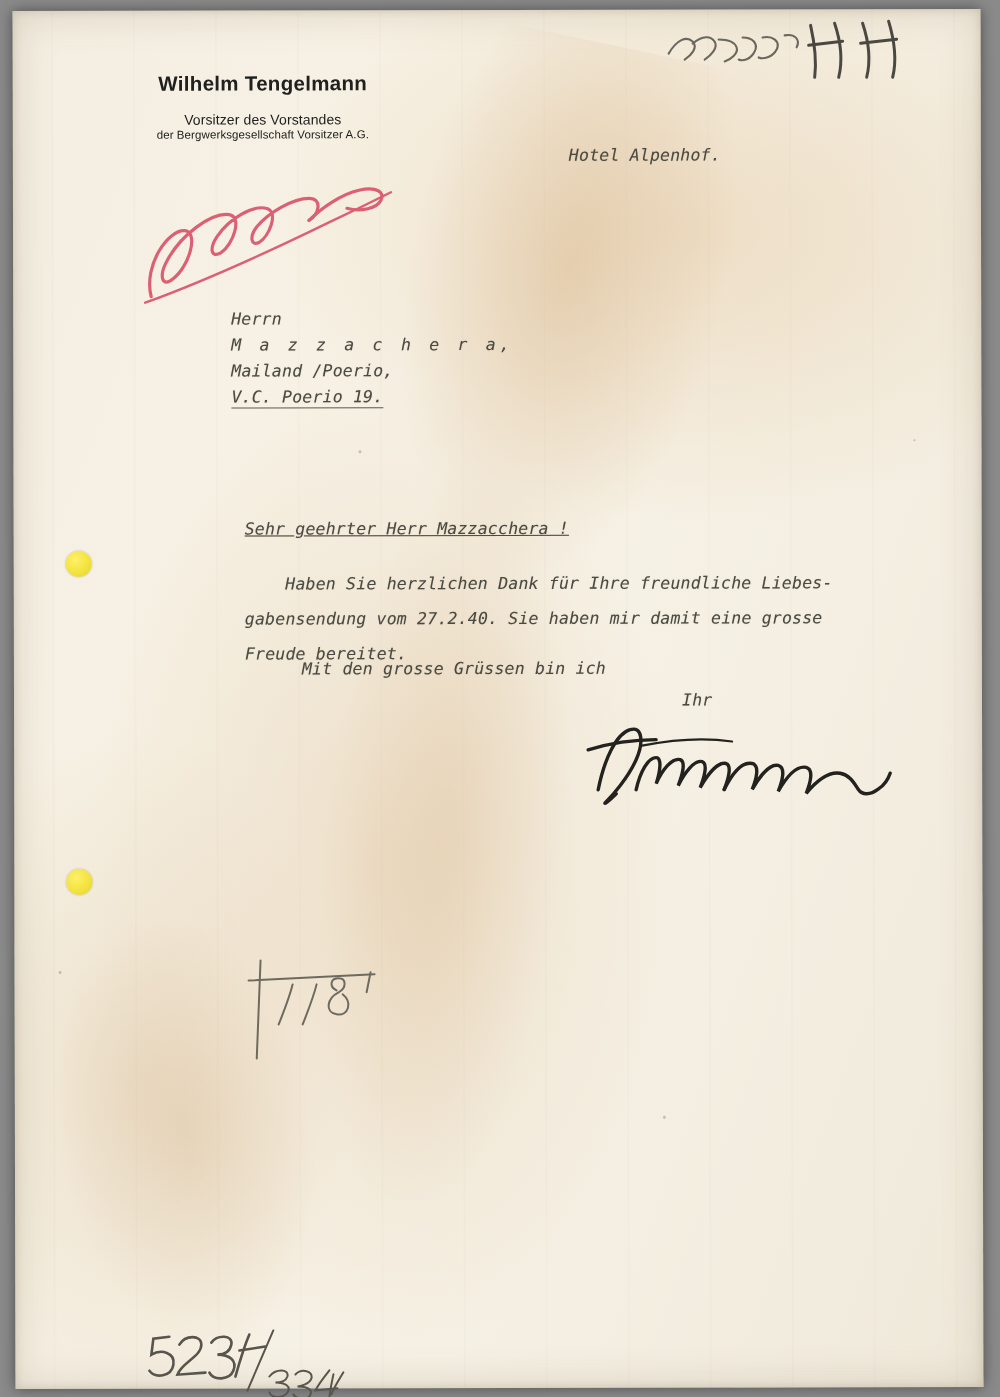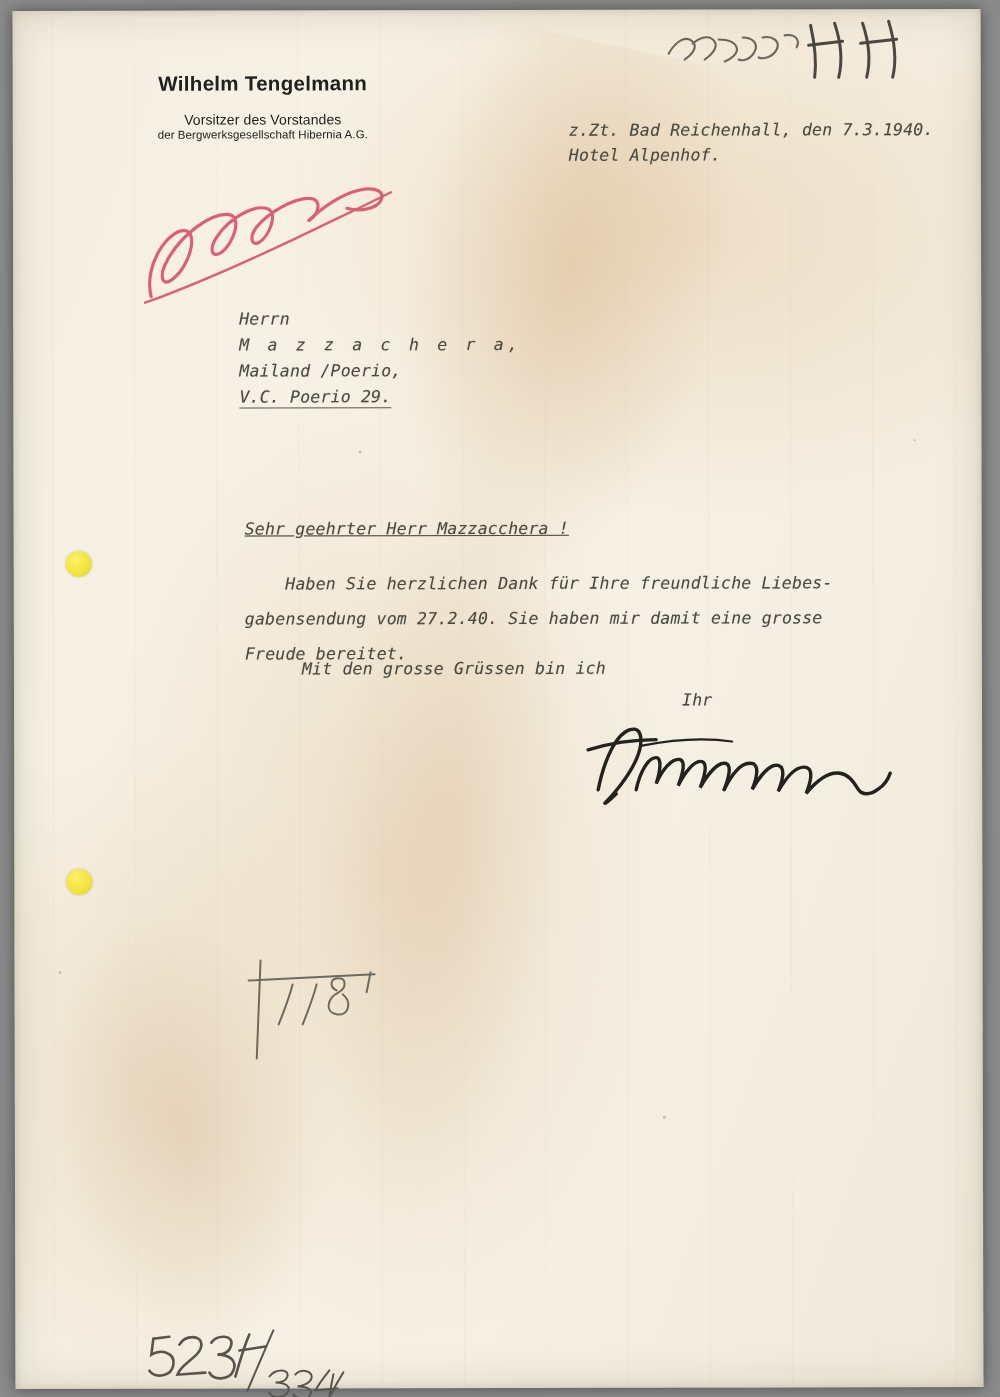--- a/index.html
+++ b/index.html
@@ -105,21 +105,21 @@
     font-family: "DejaVu Sans Mono", monospace;
     font-style: italic;
     color: #4b4a42;
     font-size: 16.5px;
     line-height: 25px;
     white-space: pre;
     letter-spacing: 0.2px;
     text-shadow: 0 0 1px rgba(90,85,70,0.35);
   }
   .place-date { left: 556px; top: 108px; }
-  .addr { left: 226px; top: 296px; line-height: 26px; }
+  .addr { left: 218px; top: 296px; line-height: 26px; }
   .addr .sp { letter-spacing: 4.2px; }
   .addr .ul { border-bottom: 1px solid #5a584d; padding-bottom: 1px; }
   .salut { left: 231px; top: 506px; text-decoration: underline; }
   .body1 { left: 231px; top: 556px; line-height: 35px; }
   .body2 { left: 288px; top: 646px; }
   .ihr   { left: 668px; top: 678px; }
 
   
   .hw {
     position: absolute;
@@ -167,26 +167,26 @@
 <div class="page">
   <div class="sheet">
     <div class="streaks"></div>
     <div class="stain stain-a"></div>
     <div class="stain stain-b"></div>
     <div class="stain stain-c"></div>
 
     <div class="letterhead">
       <div class="lh-name">Wilhelm Tengelmann</div>
       <div class="lh-sub1">Vorsitzer des Vorstandes</div>
-      <div class="lh-sub2">der Bergwerksgesellschaft Hibernia A.G.</div>
-    </div>
-
-    <div class="tw place-date"><span>z.Zt. Bad Reichenhall, den 7.3.1940.</span><br><span>Hotel Alpenhof.</span></div>
-
-    <div class="tw addr"><span>Herrn</span><br><span class="sp">M a z z a c h e r a,</span><br><span>Mailand /Poerio,</span><br><span class="ul">V.C. Poerio 29.</span></div>
+      <div class="lh-sub2">der Bergwerksgesellschaft Vorsitzer A.G.</div>
+    </div>
+
+    <div class="tw place-date"><br><span>Hotel Alpenhof.</span></div>
+
+    <div class="tw addr"><span>Herrn</span><br><span class="sp">M a z z a c h e r a,</span><br><span>Mailand /Poerio,</span><br><span class="ul">V.C. Poerio 19.</span></div>
 
     <div class="tw salut">Sehr geehrter Herr Mazzacchera !</div>
 
     <div class="tw body1">    <span>Haben Sie herzlichen Dank für Ihre freundliche Liebes-</span><br><span>gabensendung vom 27.2.40. Sie haben mir damit eine grosse</span><br><span>Freude bereitet.</span></div>
 
     <div class="tw body2">Mit den grosse Grüssen bin ich</div>
     <div class="tw ihr">Ihr</div>
 
     <div class="hw hw-personale">
       <svg width="270" height="140" viewBox="0 0 270 140" fill="none">

